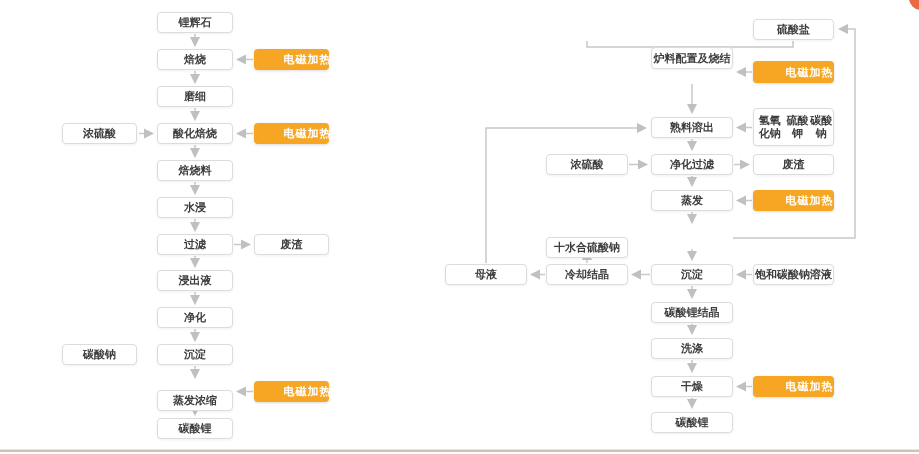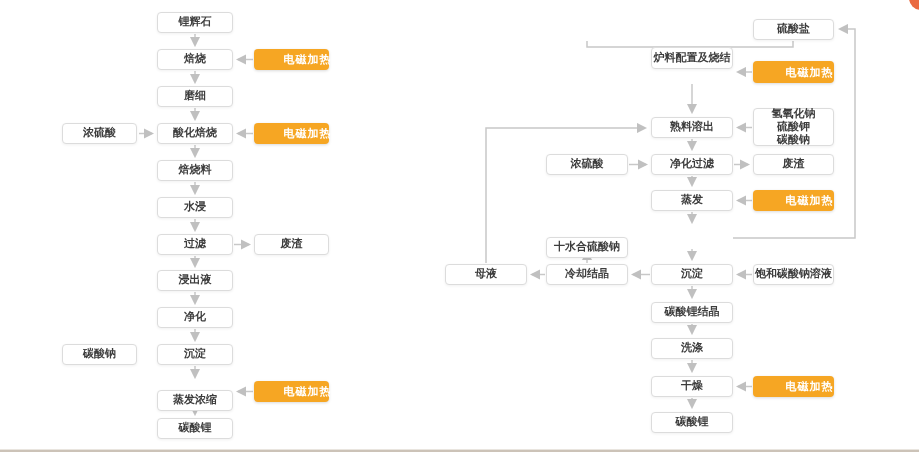--- a/index.html
+++ b/index.html
@@ -1,27 +1,27 @@
 <!DOCTYPE html>
 <html><head>
 <meta charset="utf-8">
 <style>
   html,body{margin:0;padding:0;background:#ffffff;}
   #frame{
     position:relative;width:919px;height:454px;background:#ffffff;overflow:hidden;
-    font-family:Liberation Mono, monospace;
+    font-family:Liberation Sans, sans-serif;
   }
   .box{
     position:absolute;display:flex;align-items:center;justify-content:center;
     background:#ffffff;border:1px solid #dcdcdc;border-radius:4px;
     box-shadow:0 1px 3px rgba(0,0,0,0.06);
     font-size:11px;font-weight:600;color:#3d3d3d;line-height:13px;
     box-sizing:border-box;text-align:center;white-space:nowrap;
   }
-  .box.multi{flex-direction:column;white-space:normal;}
+  .box.multi{flex-direction:row;white-space:normal;}
   .heat{
     position:absolute;display:flex;align-items:center;justify-content:center;
     background:#f6a623;border:none;border-radius:4px;
     box-shadow:0 1px 3px rgba(0,0,0,0.15);
     font-size:11px;font-weight:700;color:#ffffff;letter-spacing:1px;
     box-sizing:border-box;white-space:nowrap;padding-left:32px;
   }
   #connectors{position:absolute;left:0;top:0;width:919px;height:454px;pointer-events:none;}
   #corner-dot{
     position:absolute;right:-14px;top:-14px;width:24px;height:24px;border-radius:50%;

